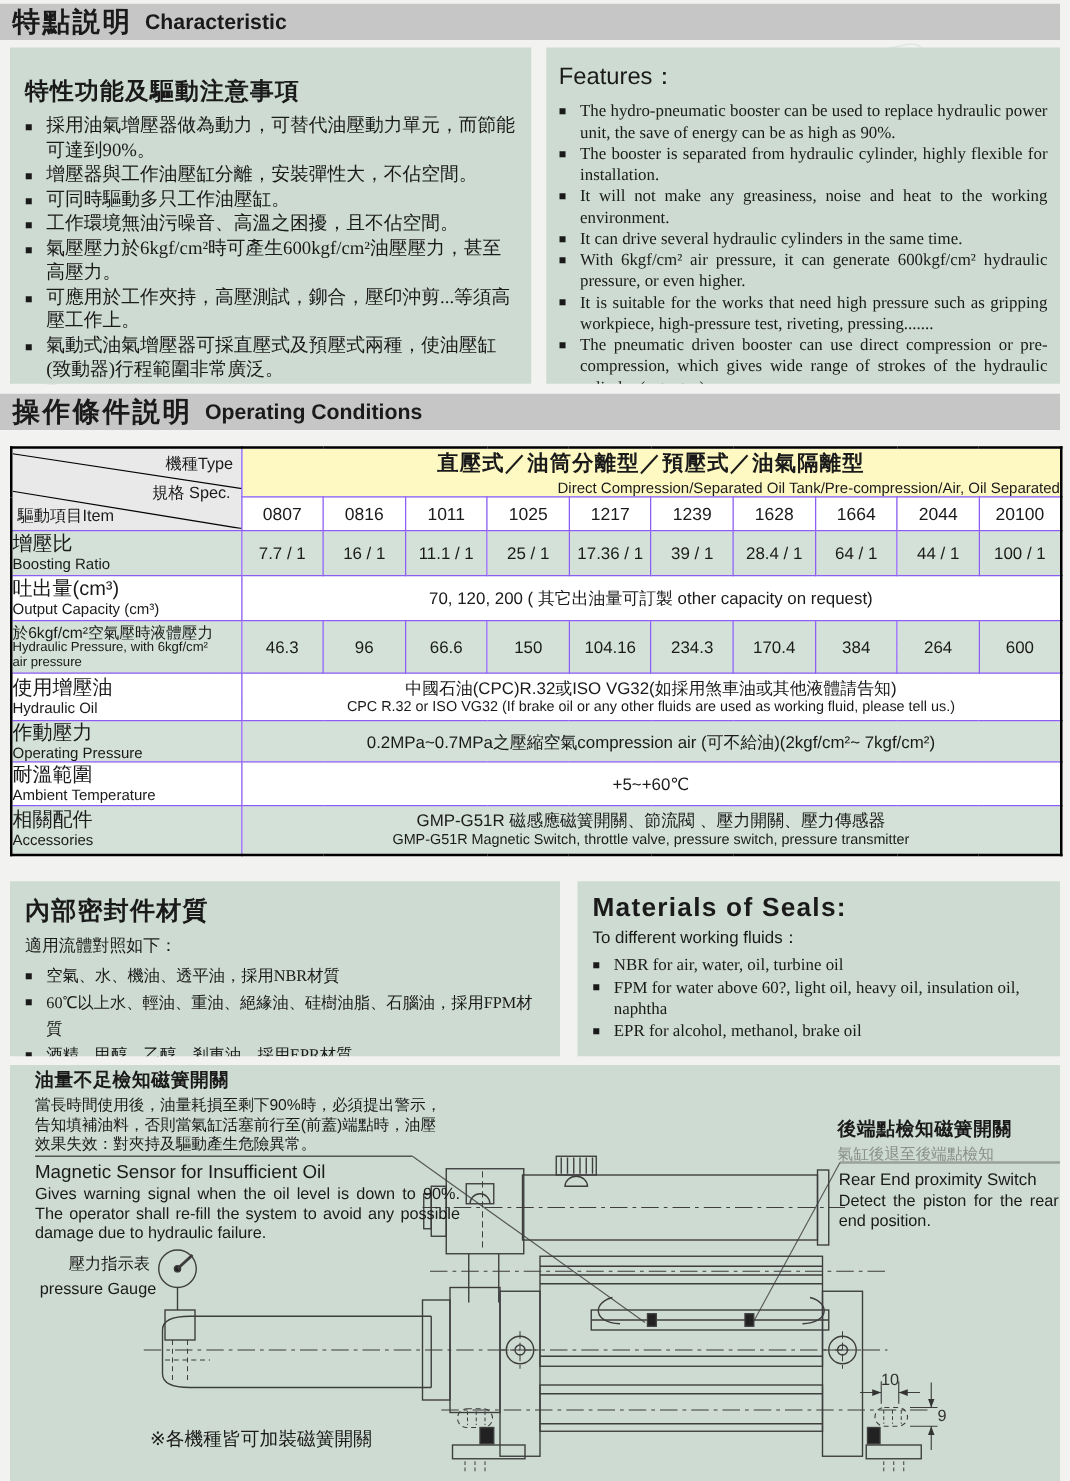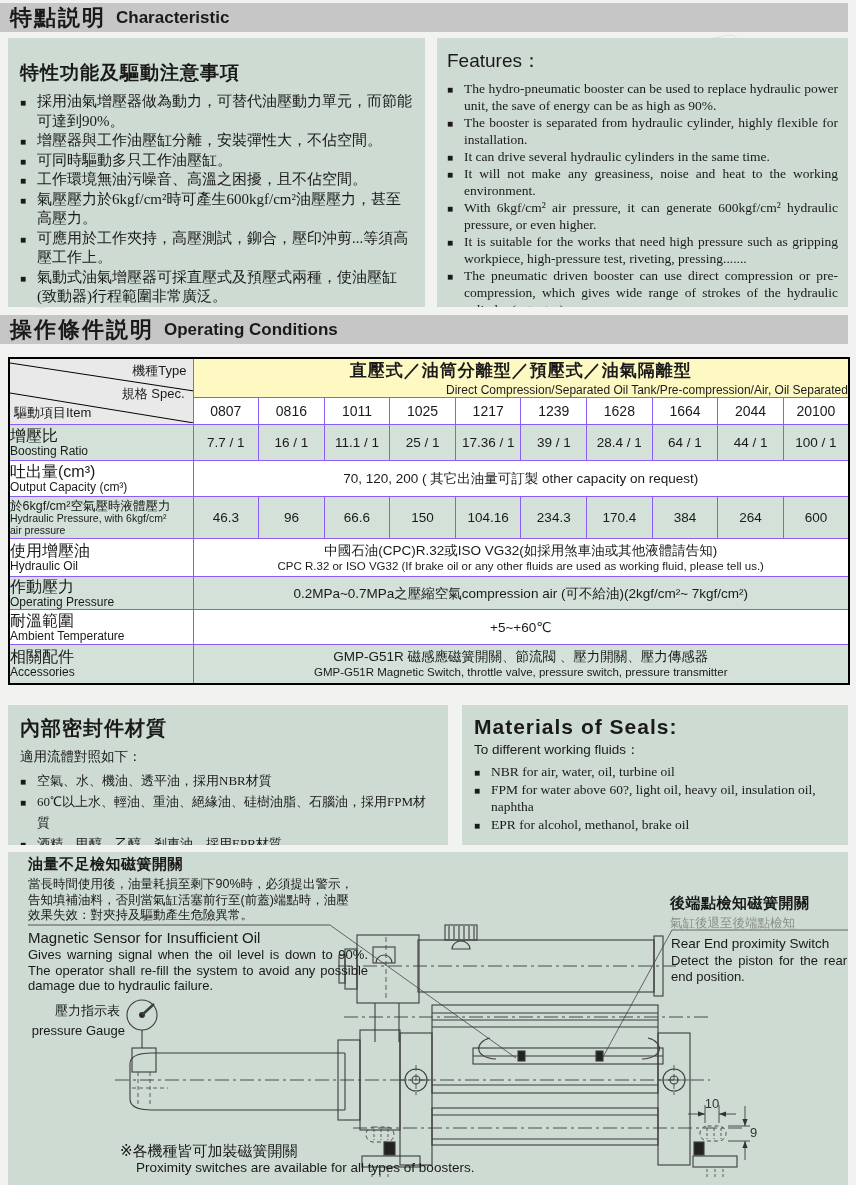--- a/index.html
+++ b/index.html
@@ -103,22 +103,22 @@
         <li>氣壓壓力於6kgf/cm²時可產生600kgf/cm²油壓壓力，甚至高壓力。</li>
         <li>可應用於工作夾持，高壓測試，鉚合，壓印沖剪...等須高壓工作上。</li>
         <li>氣動式油氣增壓器可採直壓式及預壓式兩種，使油壓缸(致動器)行程範圍非常廣泛。</li>
       </ul>
   </div>
   <div class="panel" style="left:437px;top:38px;width:411px;height:269px;padding:2px 10px;">
     <div class="ptitle-en">Features：</div>
     <ul class="blist en">
         <li>The hydro-pneumatic booster can be used to replace hydraulic power unit, the save of energy can be as high as 90%.</li>
         <li>The booster is separated from hydraulic cylinder, highly flexible for installation.</li>
+        <li>It will not make any greasiness, noise and heat to the working environment.</li>
         <li>It can drive several hydraulic cylinders in the same time.</li>
-        <li>It will not make any greasiness, noise and heat to the working environment.</li>
         <li>With 6kgf/cm² air pressure, it can generate 600kgf/cm² hydraulic pressure, or even higher.</li>
         <li>It is suitable for the works that need high pressure such as gripping workpiece, high-pressure test, riveting, pressing.......</li>
         <li>The pneumatic driven booster can use direct compression or pre-compression, which gives wide range of strokes of the hydraulic cylinder (actuator).</li>
       </ul>
   </div>
 
   <div class="hbar" style="top:315px;">
     <span class="hzh">操作條件説明</span>
     <span class="hen">Operating Conditions</span>
   </div>
@@ -275,21 +275,20 @@
 
     <div class="tx t-bold" style="left:662px;top:42px;">後端點檢知磁簧開關</div>
     <div class="tx t-sub" style="left:662px;top:63px;">氣缸後退至後端點檢知</div>
     <div class="tx t-en" style="left:663px;top:84px;width:178px;text-align:left;font-size:13.5px;">Rear End proximity Switch</div>
     <div class="tx t-en" style="left:663px;top:101px;width:176px;">Detect the piston for the rear end position.</div>
 
     <div class="tx" style="left:28px;top:150px;width:84px;text-align:right;font-size:13px;">壓力指示表</div>
     <div class="tx" style="left:22px;top:171px;width:95px;text-align:right;font-size:13px;">pressure Gauge</div>
 
     <div class="tx" style="left:112px;top:290px;font-size:15px;">※各機種皆可加裝磁簧開關</div>
-    <div class="tx" style="left:128px;top:308px;font-size:13.5px;">Proximity switches are available for all types of boosters.</div>
 
     <svg class="diagsvg" width="840" height="333" viewBox="0 0 840 333">
       <defs>
         <marker id="ar" markerWidth="9" markerHeight="8" refX="8" refY="3" orient="auto">
           <path d="M0,0 L8,3 L0,6 z" fill="#333"></path>
         </marker>
       </defs>
       <g stroke="#3d3d3d" stroke-width="1.1" fill="none">
 
         <g>

